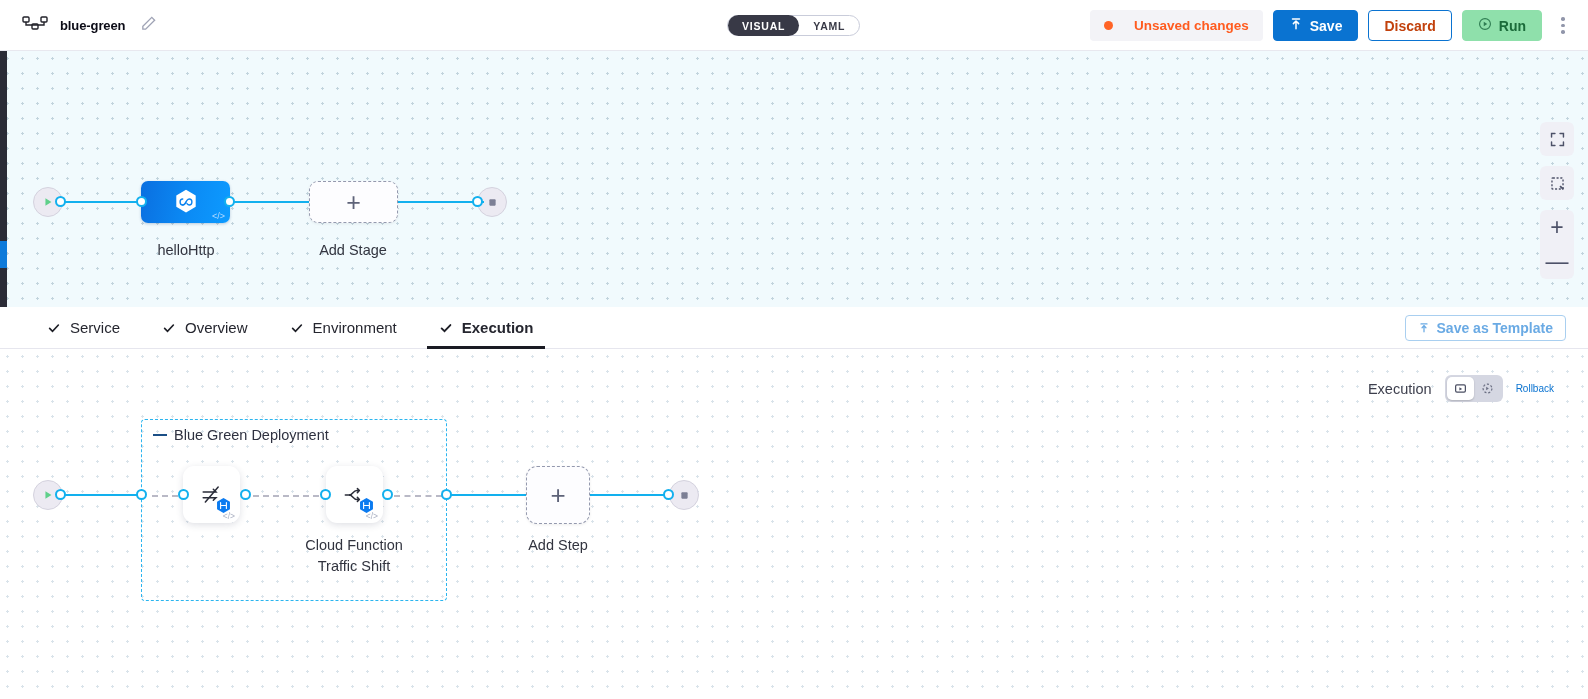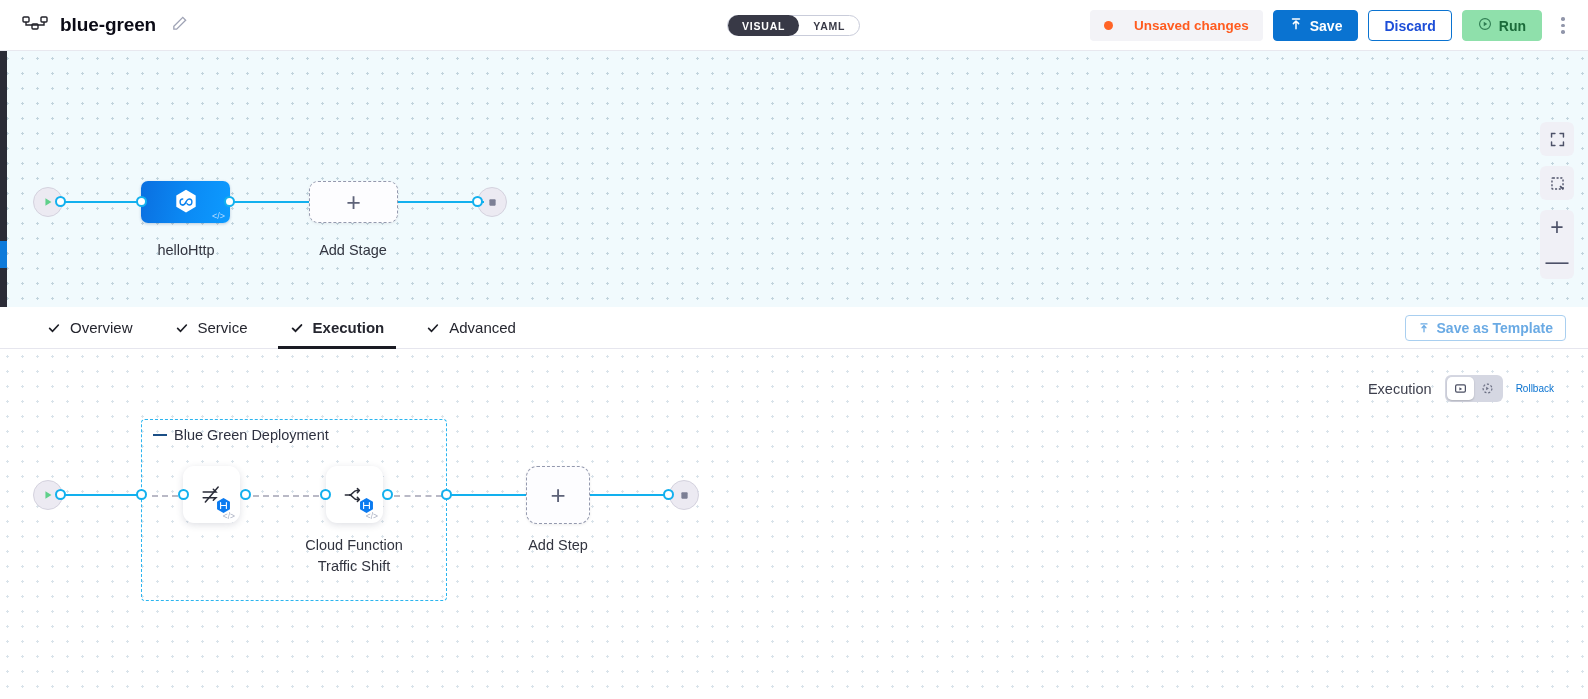--- a/index.html
+++ b/index.html
@@ -13,21 +13,21 @@
 
   
   .topbar {
     position: absolute; left: 0; top: 0; width: 1588px; height: 51px;
     background: #ffffff; border-bottom: 1px solid #e8e8ef;
     display: flex; align-items: center;
   }
   .topbar-left { display: flex; align-items: center; gap: 12px; padding-left: 22px; }
   .pipeline-icon { width: 26px; height: 20px; color: #22222a; display: block; }
   .pipeline-title {
-    font-size: 19px; font-weight: bold; color: #0b0b16; letter-spacing: -0.1px;
+    font-size: 13px; font-weight: bold; color: #0b0b16; letter-spacing: -0.1px;
   }
   .edit-pencil { width: 17px; height: 17px; color: #9fa3b5; margin-left: 3px; }
 
   
   .mode-toggle {
     position: absolute; left: 727px; top: 15px;
     display: flex; align-items: center;
     border: 1px solid #c9ccda; border-radius: 12px; height: 21px;
     background: #ffffff;
   }
@@ -49,21 +49,21 @@
     height: 31px; padding: 0 14px;
     font-size: 13.5px; font-weight: bold; color: #ff5b1f;
   }
   .unsaved .dot { width: 9px; height: 9px; border-radius: 50%; background: #ff6326; }
   .btn {
     height: 31px; border-radius: 4px; display: flex; align-items: center;
     justify-content: center; gap: 7px; font-size: 14px; font-weight: bold;
     padding: 0 15px; cursor: pointer; white-space: nowrap;
   }
   .btn-save { background: #0a73d1; color: #fff; border: 1px solid #0a73d1; align-items: center; }
-  .btn-discard { background: #fff; color: #1d4ed8; border: 1px solid #0a73d1; }
+  .btn-discard { background: #fff; color: #c2410c; border: 1px solid #0a73d1; }
   .btn-run { background: #8fe0ab; color: #1b6b3a; border: 1px solid #8fe0ab; align-items: center; }
   .btn svg { width: 14px; height: 14px; }
   .kebab {
     width: 22px; height: 31px; display: flex; flex-direction: column;
     align-items: center; justify-content: center; gap: 3px; cursor: pointer;
   }
   .kebab i { width: 3.5px; height: 3.5px; border-radius: 50%; background: #9196aa; display: block; }
 
   
   .canvas-top {
@@ -338,39 +338,39 @@
   <div class="left-rail">
     <div class="rail-blue"></div>
   </div>
 
   <div class="tabs-row">
     <div class="tabs">
       <div class="tab">
         <svg class="tick" viewBox="0 0 16 16" fill="none" stroke="#1d1e26" stroke-width="1.9" stroke-linecap="round">
             <path d="M3 8.4l3.3 3.3L13 4.6"></path>
           </svg>
-        <span>Overview</span>
+        <span>Service</span>
       </div>
       <div class="tab">
         <svg class="tick" viewBox="0 0 16 16" fill="none" stroke="#1d1e26" stroke-width="1.9" stroke-linecap="round">
             <path d="M3 8.4l3.3 3.3L13 4.6"></path>
           </svg>
-        <span>Service</span>
+        <span>Overview</span>
+      </div>
+      <div class="tab">
+        <svg class="tick" viewBox="0 0 16 16" fill="none" stroke="#1d1e26" stroke-width="1.9" stroke-linecap="round">
+            <path d="M3 8.4l3.3 3.3L13 4.6"></path>
+          </svg>
+        <span>Environment</span>
       </div>
       <div class="tab active">
         <svg class="tick" viewBox="0 0 16 16" fill="none" stroke="#1d1e26" stroke-width="2.1" stroke-linecap="round">
             <path d="M3 8.4l3.3 3.3L13 4.6"></path>
           </svg>
         <span>Execution</span>
-      </div>
-      <div class="tab">
-        <svg class="tick" viewBox="0 0 16 16" fill="none" stroke="#1d1e26" stroke-width="1.9" stroke-linecap="round">
-            <path d="M3 8.4l3.3 3.3L13 4.6"></path>
-          </svg>
-        <span>Advanced</span>
       </div>
     </div>
     <div class="tpl-btn">
       <svg viewBox="0 0 16 16" fill="none" stroke="#6aaae4" stroke-width="1.7" stroke-linecap="round">
         <path d="M4 2.5h8M8 13V4.8M8 4.8L5.4 7.6M8 4.8l2.6 2.8"></path>
       </svg>
       <span>Save as Template</span>
     </div>
   </div>
 

